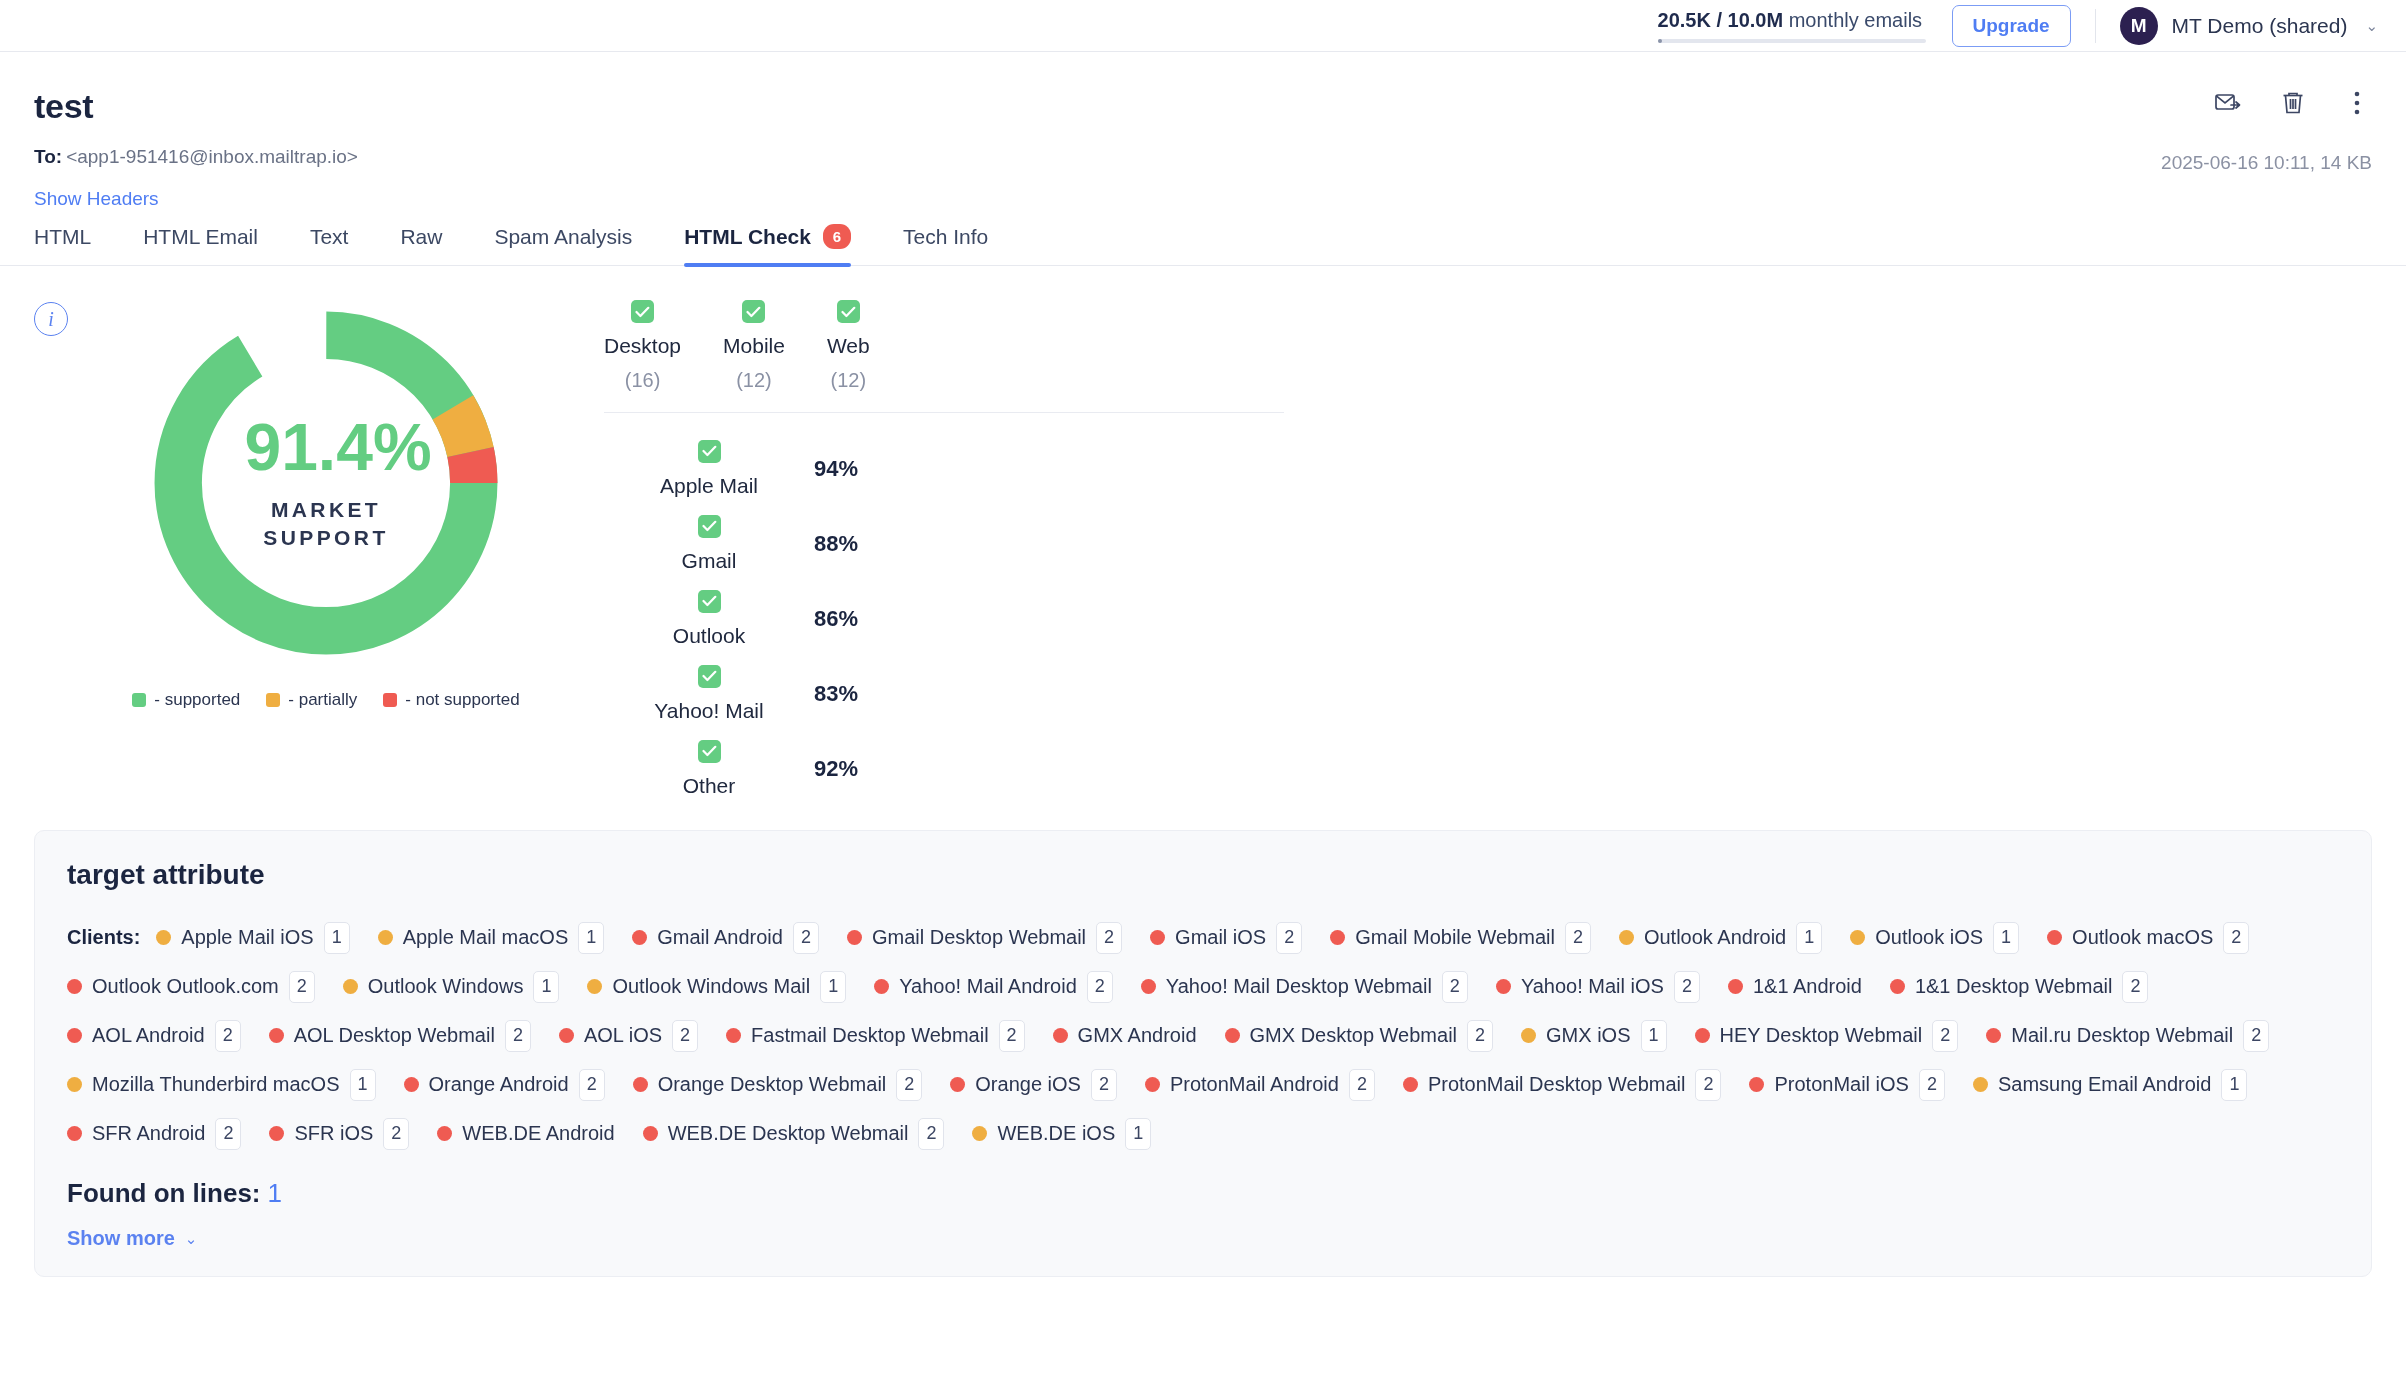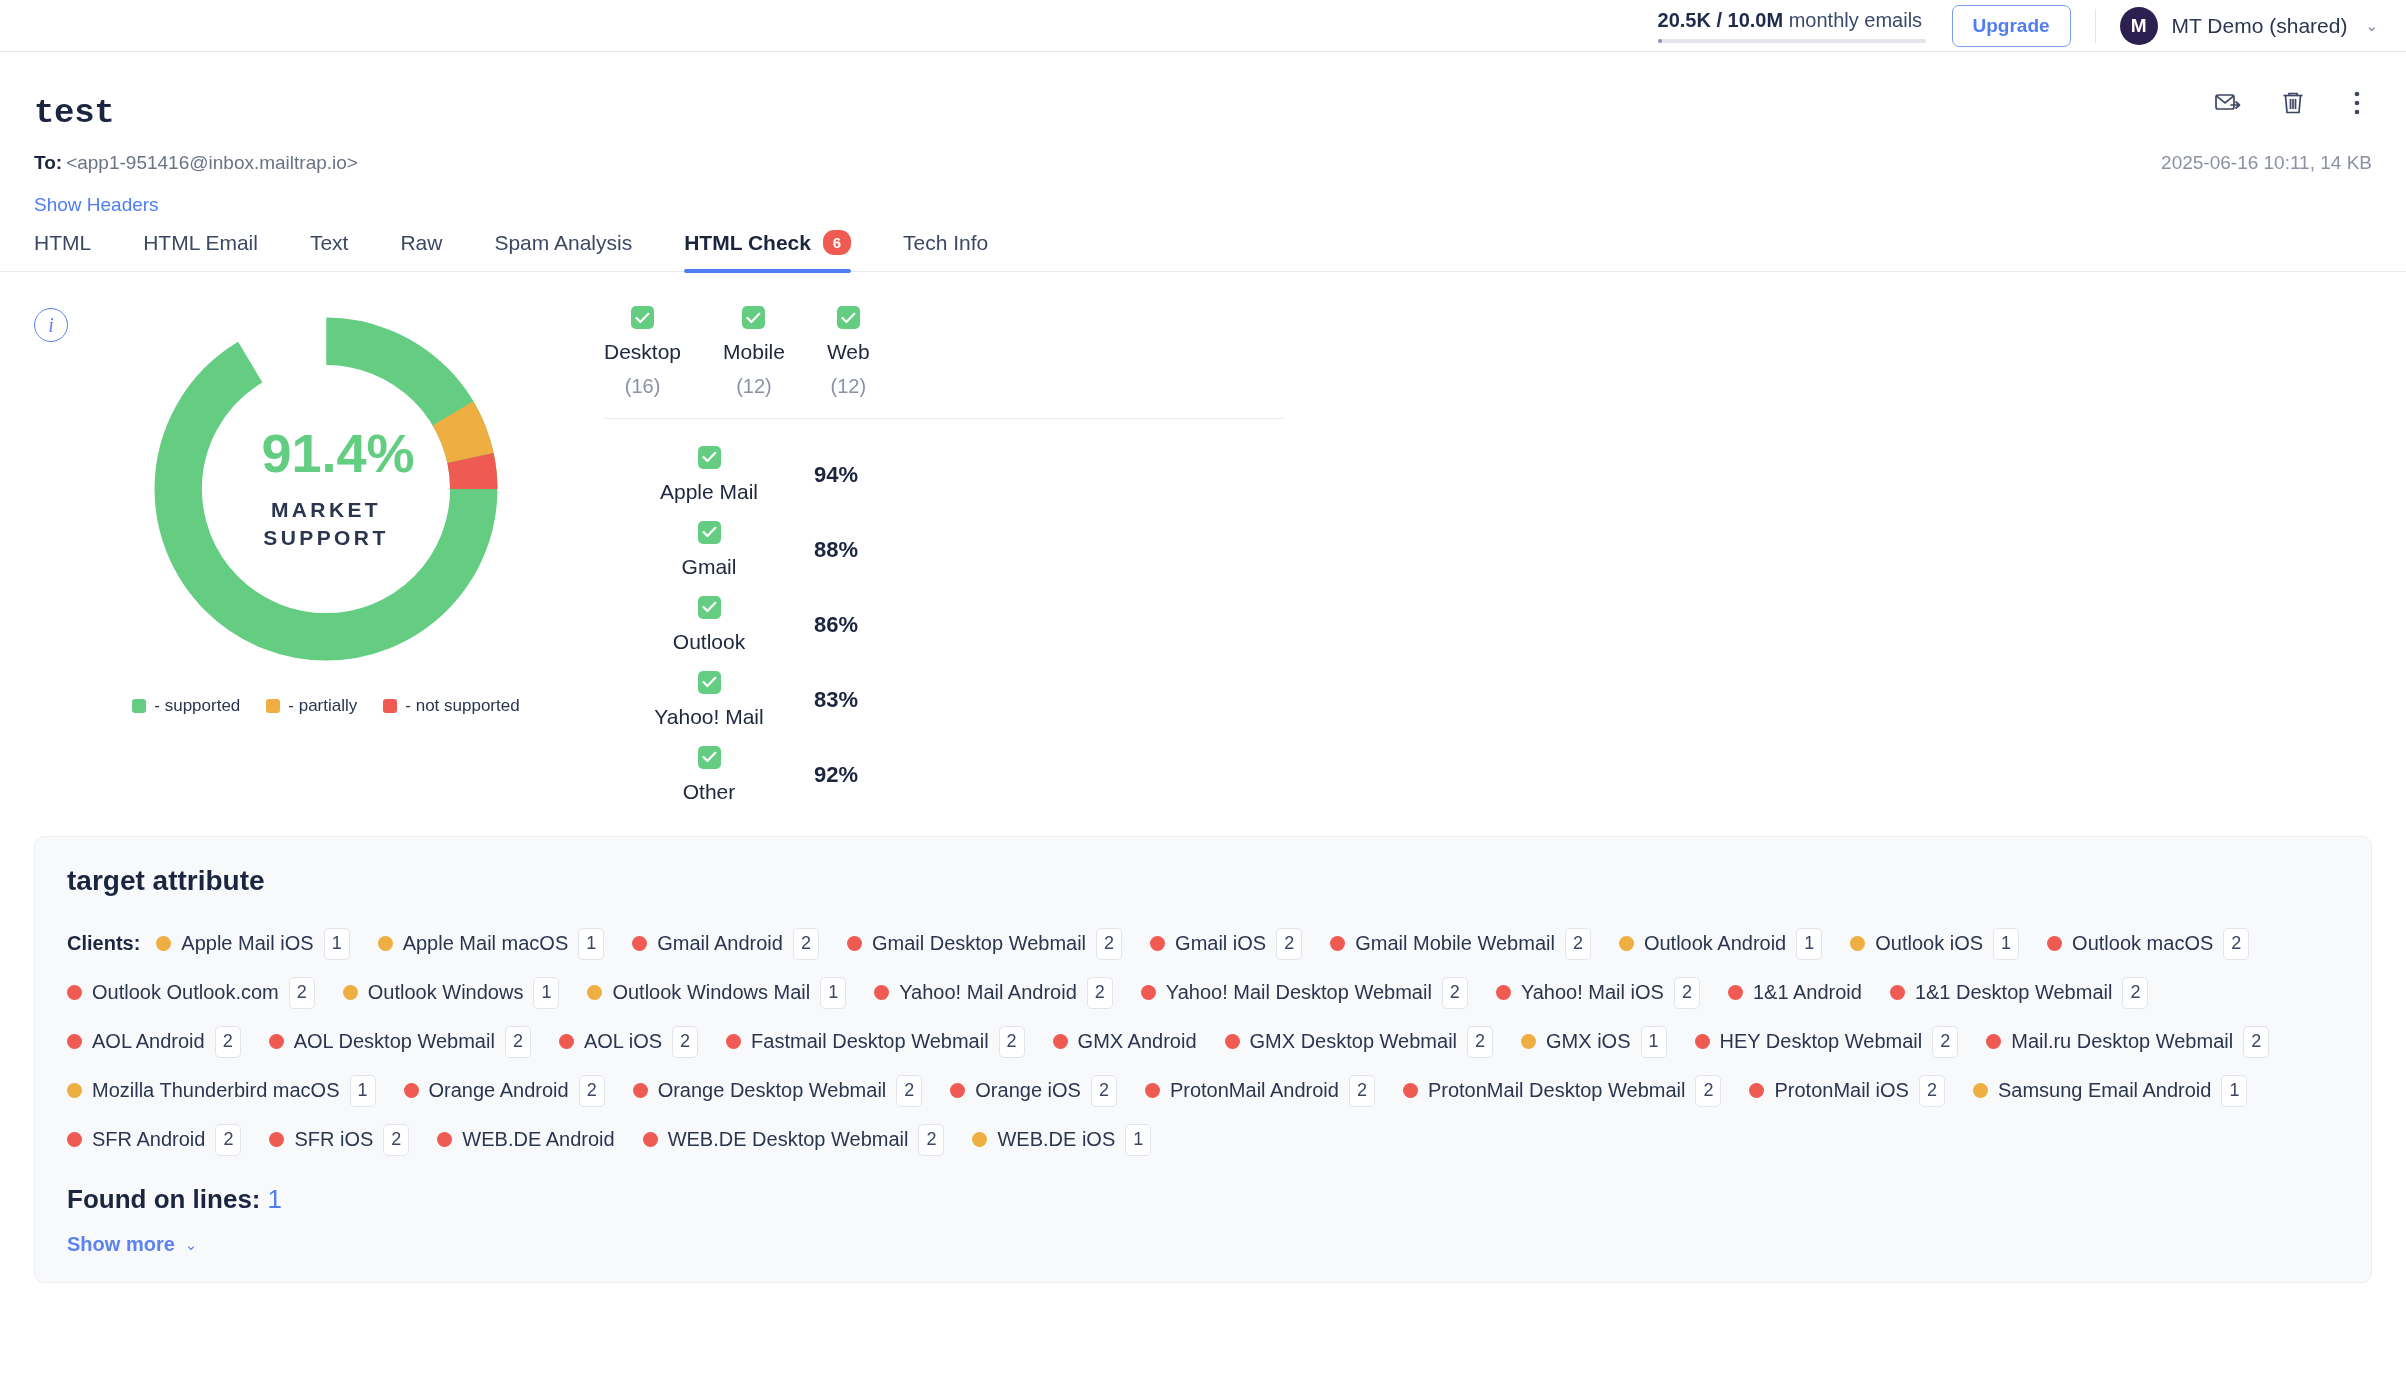--- a/index.html
+++ b/index.html
@@ -45,21 +45,21 @@
     width: 38px; height: 38px; border-radius: 50%;
     background: #2c2050; color: #fff;
     display: flex; align-items: center; justify-content: center;
     font-size: 19px; font-weight: 700;
   }
   .account-name { font-size: 21px; color: #2b3550; }
   .caret { font-size: 15px; color: #7a839a; margin-left: 4px; }
 
   
   .msg-header { padding: 26px 34px 0 34px; position: relative; }
-  .msg-title { font-size: 34px; font-weight: 700; color: #1b2540; margin: 16px 0 20px 0; letter-spacing: -0.3px; font-family: Liberation Mono, monospace;}
+  .msg-title { font-size: 34px; font-weight: 700; color: #1b2540; margin: 9px 0 20px 0; letter-spacing: -0.3px;}
   .meta-line { font-size: 19px; margin-bottom: 6px; color: #6a7286; }
   .meta-line .lbl { font-weight: 700; color: #1b2540; margin-right: 4px; }
   .show-headers {
     display: inline-block;
     margin-top: 14px;
     font-size: 19px;
     color: #4f7df3;
     cursor: pointer;
   }
   .header-actions {
@@ -118,21 +118,21 @@
     font-size: 20px; font-style: italic; font-family: "Liberation Serif", serif;
     margin-top: 14px; cursor: pointer; flex: 0 0 auto;
   }
   .donut-wrap { width: 440px; display: flex; flex-direction: column; align-items: center; margin-left: 38px; }
   .donut { position: relative; width: 390px; height: 390px; }
   .donut svg { display: block; }
   .donut-center {
     position: absolute; inset: 0;
     display: flex; flex-direction: column; align-items: center; justify-content: center;
   }
-  .donut-pct { font-size: 54px; font-weight: 700; color: #63cd82; line-height: 1; margin-left: 24px; }
+  .donut-pct { font-size: 66px; font-weight: 700; color: #63cd82; line-height: 1; margin-left: 24px; }
   .donut-label {
     margin-top: 16px; font-size: 21px; font-weight: 700;
     letter-spacing: 3.4px; color: #2b3550; text-align: center; line-height: 1.32;
   }
   .legend { display: flex; gap: 26px; margin-top: 12px; font-size: 17px; color: #2b3550; }
   .legend-item { display: flex; align-items: center; gap: 8px; }
   .legend-dot { width: 14px; height: 14px; border-radius: 3px; }
 
   
   .support { margin-left: 58px; padding-top: 12px; width: 680px; }

